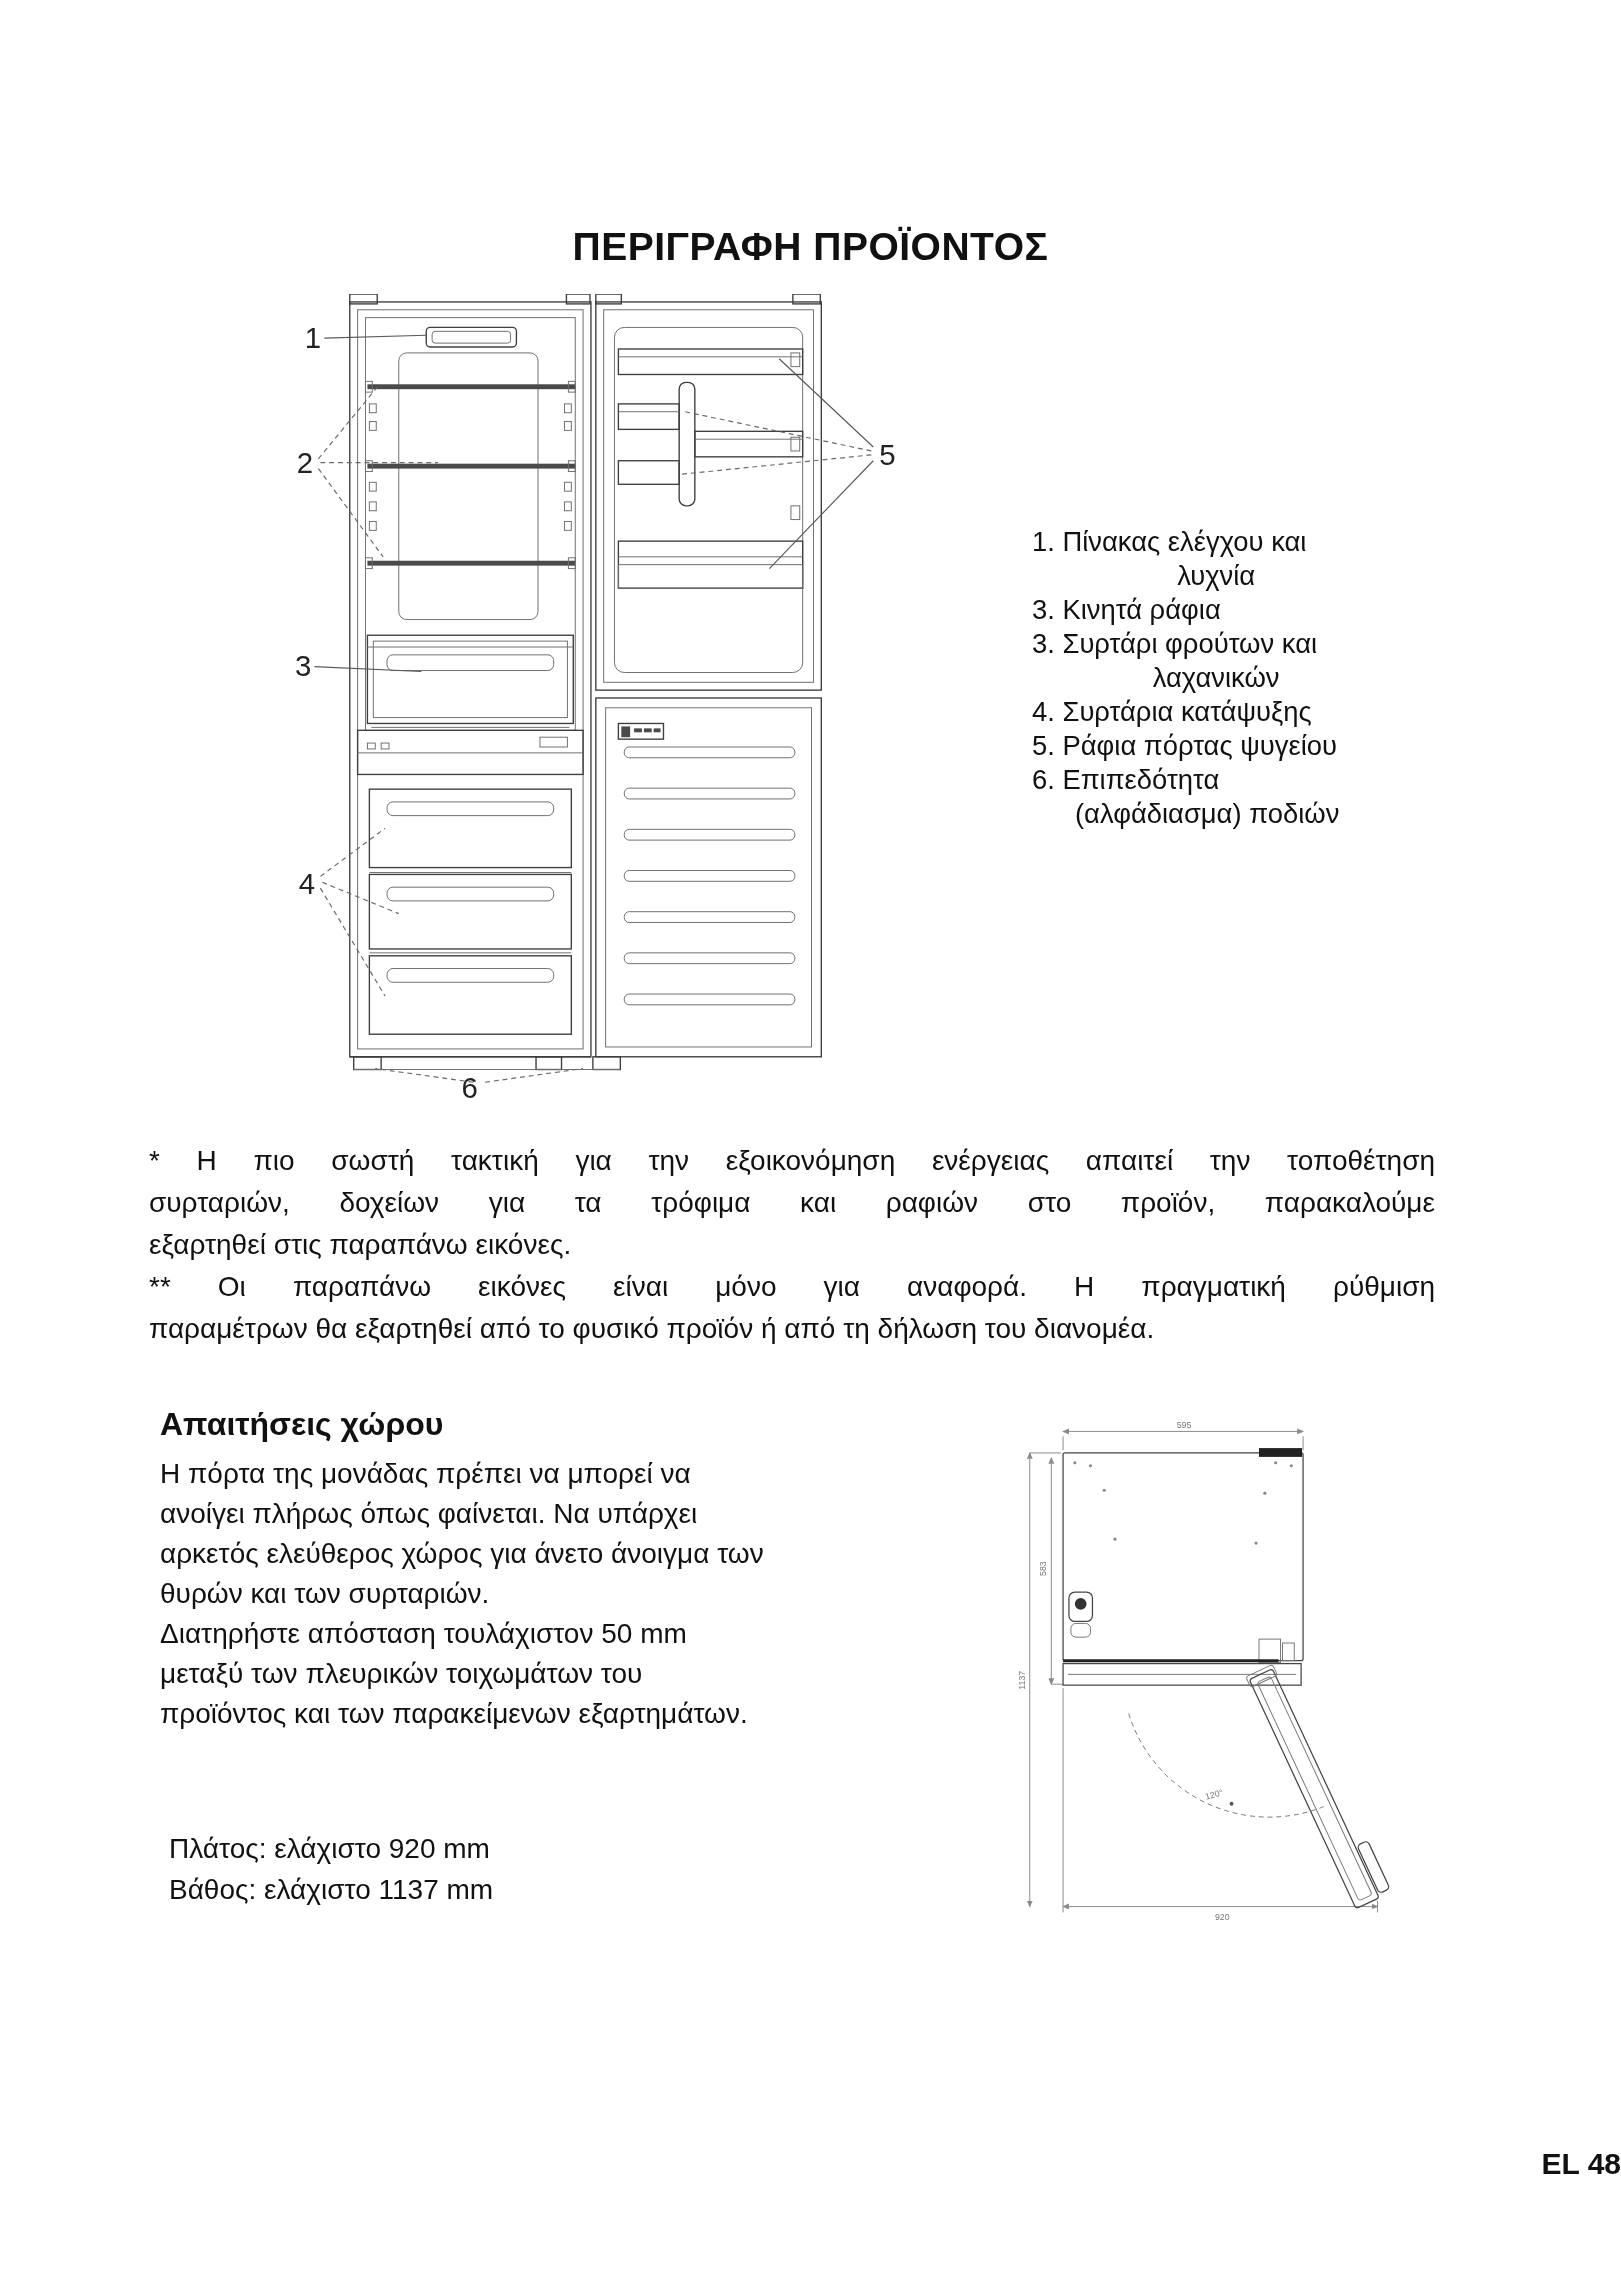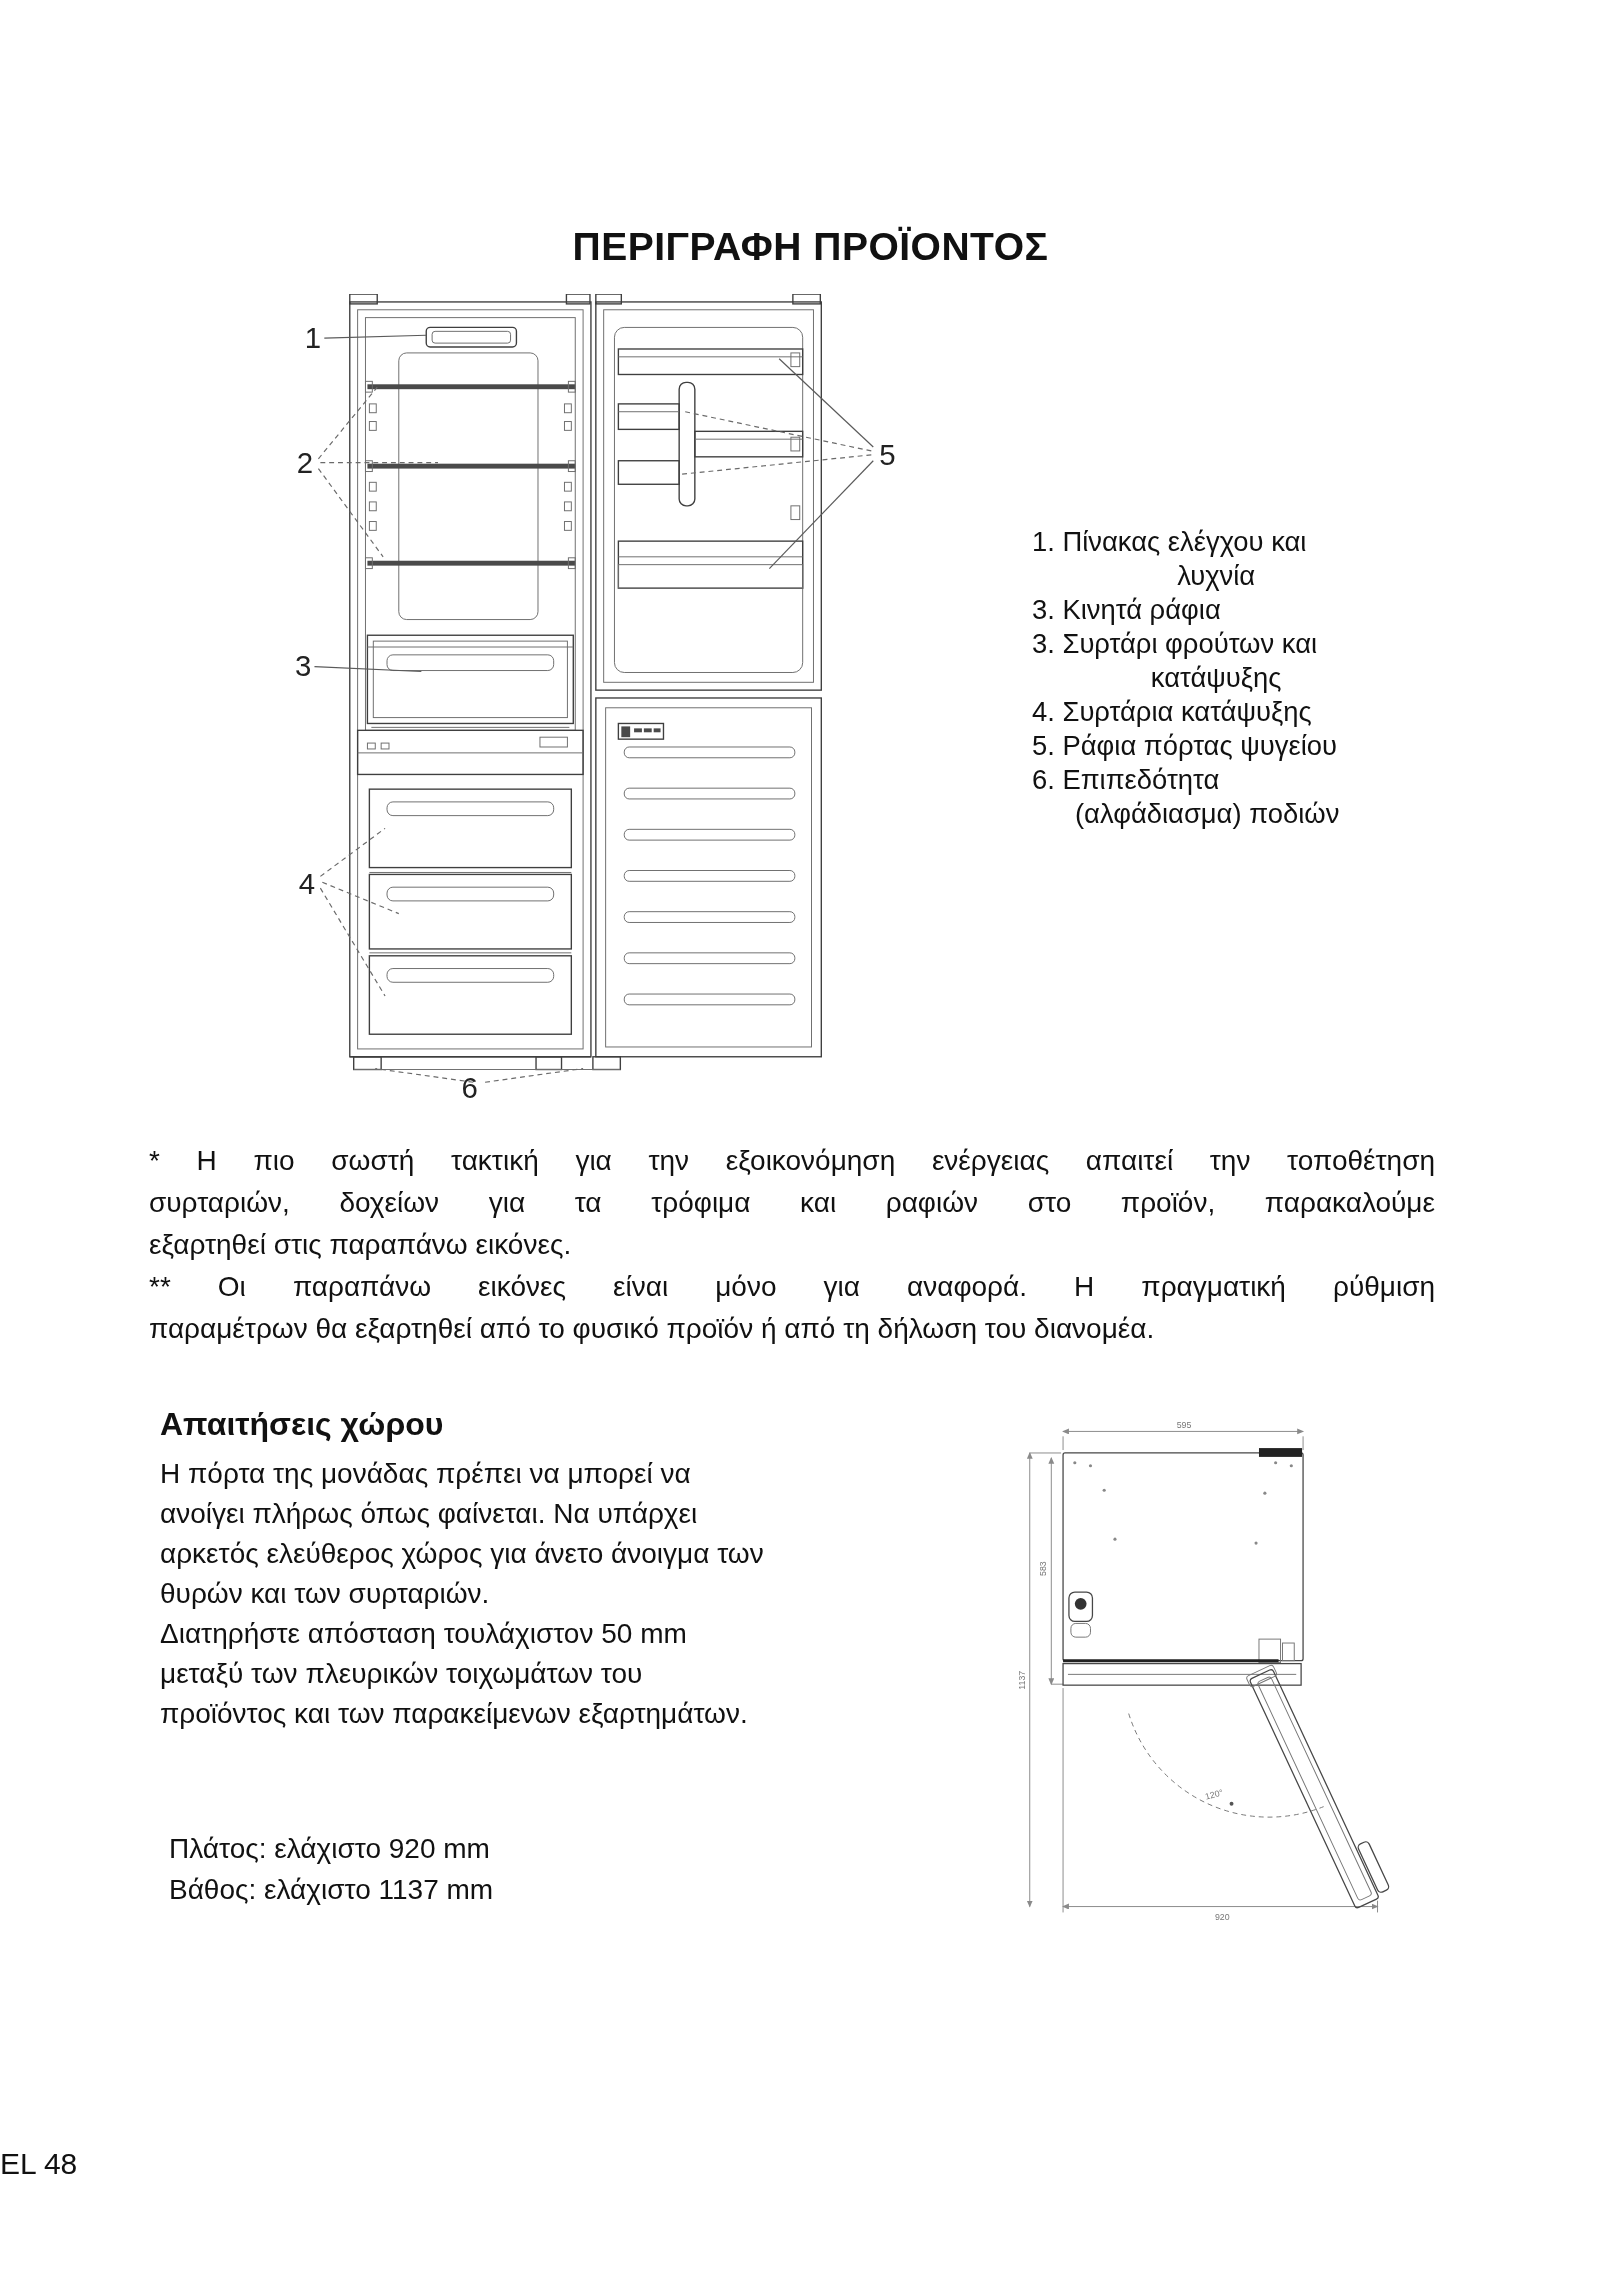--- a/index.html
+++ b/index.html
@@ -25,21 +25,21 @@
 
   .space-heading { position:absolute; left:160px; top:1406px; font-size:32px; font-weight:bold; }
   .space-body { position:absolute; left:160px; top:1454px; font-size:28px; }
   .sb-line { line-height:40px; height:40px; white-space:nowrap; }
 
   .space-dims { position:absolute; left:169px; top:1782px; font-size:28px;margin-top:46px; }
   .sd-line { line-height:41px; height:41px; white-space:nowrap; }
 
   .footer {
     position:absolute; top:2147px; left:0; width:100%;
-    text-align:left; font-size:30px; font-weight:normal;
+    text-align:right; font-size:30px; font-weight:bold;
   }
 
   svg .ln   { stroke:#3f3f3f; fill:none; stroke-width:1.4; }
   svg .ln2  { stroke:#6e6e6e; fill:none; stroke-width:1; }
   svg .bar  { fill:#4a4a4a; stroke:none; }
   svg .co   { stroke:#5a5a5a; fill:none; stroke-width:1.2; }
   svg .cod  { stroke:#6a6a6a; fill:none; stroke-width:1.2; stroke-dasharray:5 4; }
   svg text.callout { font-family:"Liberation Sans",sans-serif; font-size:30px; fill:#222; }
   svg .dim  { stroke:#8a8a8a; fill:none; stroke-width:1; }
   svg text.dimlab { font-family:"Liberation Sans",sans-serif; font-size:9px; fill:#777; }
@@ -202,21 +202,21 @@
   <div class="parts-list">
     <div>
       <div class="pl-line">1. Πίνακας ελέγχου και</div>
       <div class="pl-line cont">λυχνία</div>
     </div>
     <div>
       <div class="pl-line">3. Κινητά ράφια</div>
     </div>
     <div>
       <div class="pl-line">3. Συρτάρι φρούτων και</div>
-      <div class="pl-line cont">κατάψυξης</div>
+      <div class="pl-line cont">λαχανικών</div>
     </div>
     <div>
       <div class="pl-line">4. Συρτάρια κατάψυξης</div>
     </div>
     <div>
       <div class="pl-line">5. Ράφια πόρτας ψυγείου</div>
     </div>
     <div>
       <div class="pl-line">6. Επιπεδότητα</div>
       <div class="pl-line cont-sm">(αλφάδιασμα) ποδιών</div>

